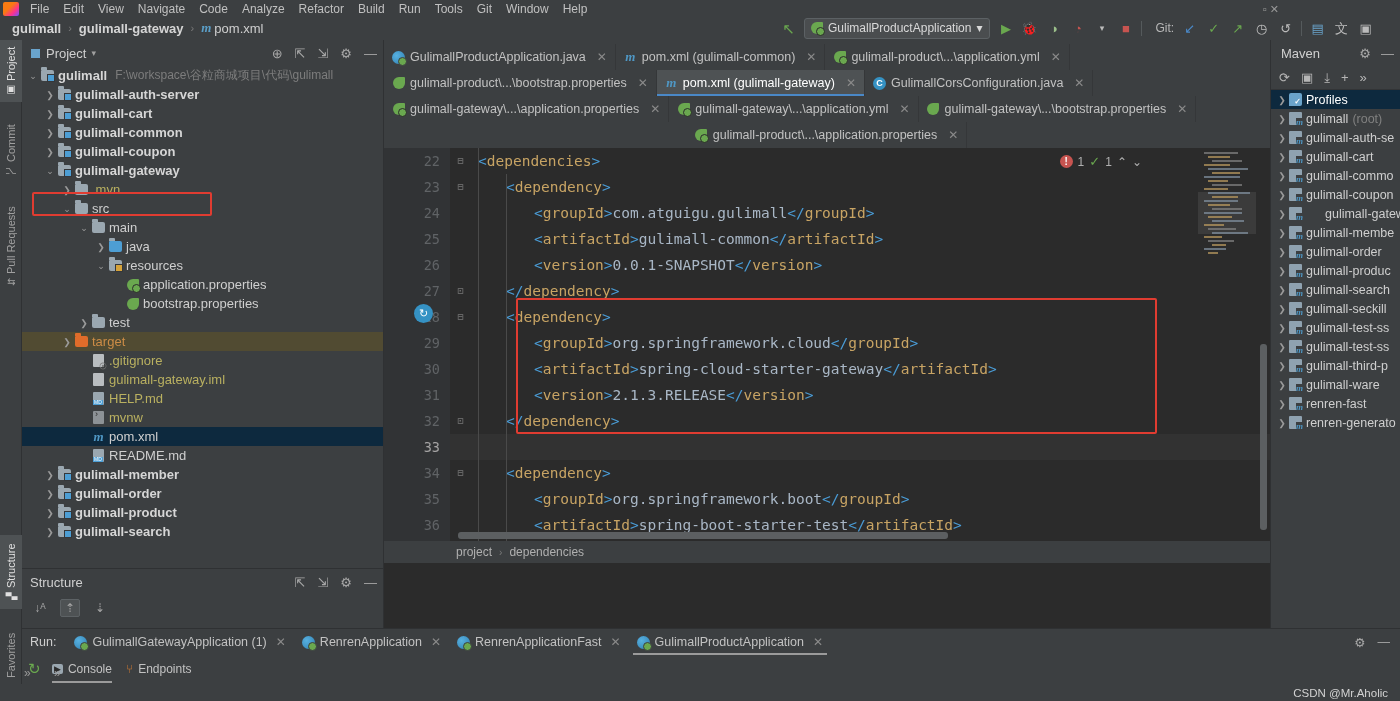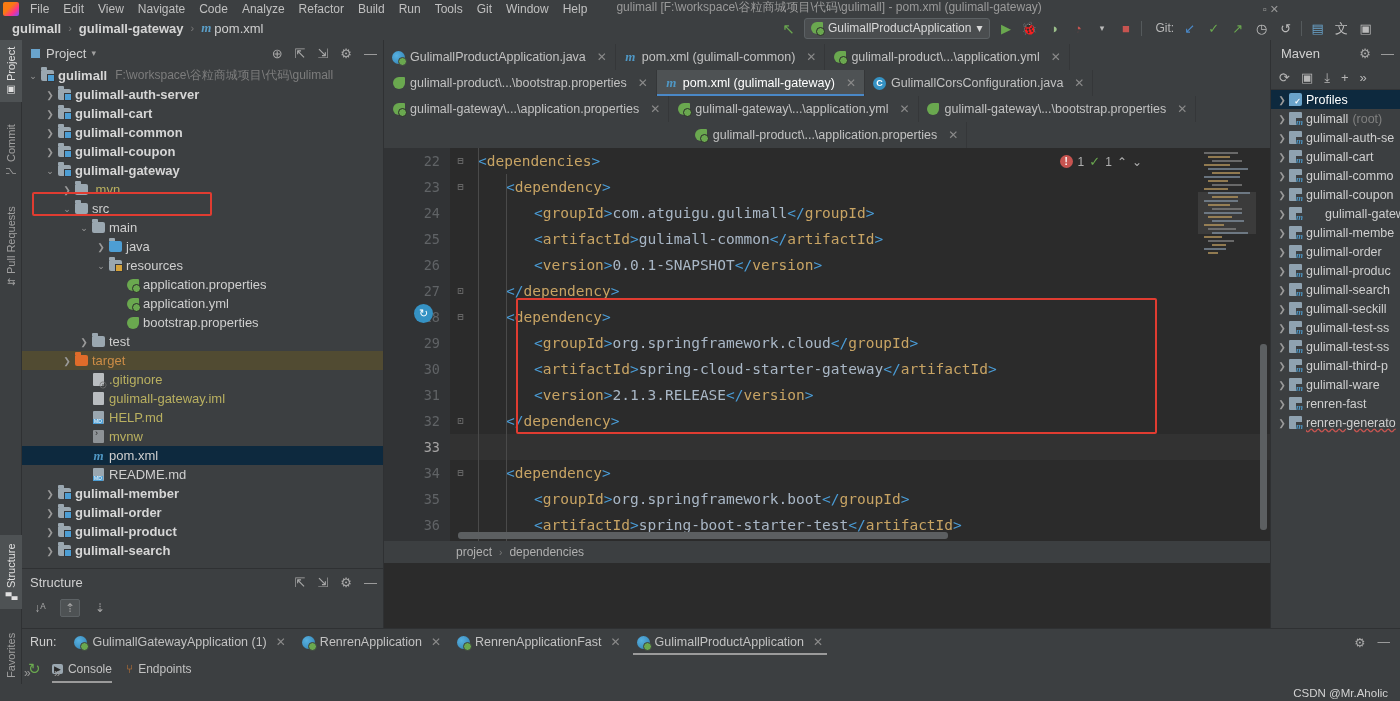--- a/index.html
+++ b/index.html
@@ -239,21 +239,21 @@
   .mv-row.sel { background: #0d293e; }
   .mvico { width: 13px; height: 13px; margin-right: 4px; flex: none;
     background: #8fa2b0; border-radius: 1px; position: relative; }
   .mvico::after { content:"m"; position:absolute; right:-1px; bottom:-2px;
     font-family:"Liberation Serif", serif; font-style:italic; font-weight:bold;
     font-size:9px; color:#4f97c4; background:#3c3f41; line-height:9px; }
   .mvico.prof { background: #6aa4cc; border-radius: 2px 2px 2px 0; }
   .mvico.prof::after { content:"✓"; color:#fff; background:transparent; font-size:8px;
     right:1px; bottom:0; font-style:normal; }
   .mv-row .root { color: #808080; margin-left: 4px; }
-  .mv-row .und { text-decoration: underline; text-decoration-color: #c75450;
+  .mv-row .und { text-decoration-color: #c75450;
     text-decoration-style: wavy; }
 
   
   .run-win {
     position: absolute; left: 22px; top: 628px; width: 1378px; height: 56px;
     background: #3c3f41; border-top: 1px solid #2f3133;
   }
   .run-tabs { height: 26px; display: flex; align-items: center; padding-left: 8px;
     font-size: 12.5px; color: #c2c2c2; gap: 2px; }
   .run-lbl { color: #cfcfcf; margin-right: 8px; }
@@ -296,21 +296,20 @@
     <span class="mi">Navigate</span>
     <span class="mi">Code</span>
     <span class="mi">Analyze</span>
     <span class="mi">Refactor</span>
     <span class="mi">Build</span>
     <span class="mi">Run</span>
     <span class="mi">Tools</span>
     <span class="mi">Git</span>
     <span class="mi">Window</span>
     <span class="mi">Help</span>
-    <span class="wtitle">gulimall [F:\workspace\谷粒商城项目\代码\gulimall] - pom.xml (gulimall-gateway)</span>
     <span class="winbtns">▫ ✕</span>
   </div>
 
   <div class="crumbbar">
     <span class="seg">gulimall</span>
     <span class="sep">›</span>
     <span class="seg">gulimall-gateway</span>
     <span class="sep">›</span>
     <span class="mglyph">m</span>
     <span class="file">pom.xml</span>
@@ -460,27 +459,20 @@
             <span class="fold res"></span>
           </span>
           <span class="lbl">resources</span>
         </div>
         <div class="row" style="padding-left: 89px;">
           <span class="arrow"></span>
           <span class="ico">
             <span class="spring cfg"></span>
           </span>
           <span class="lbl">application.properties</span>
-        </div>
-        <div class="row" style="padding-left: 89px;">
-          <span class="arrow"></span>
-          <span class="ico">
-            <span class="spring cfg"></span>
-          </span>
-          <span class="lbl">application.yml</span>
         </div>
         <div class="row" style="padding-left: 89px;">
           <span class="arrow"></span>
           <span class="ico">
             <span class="spring"></span>
           </span>
           <span class="lbl">bootstrap.properties</span>
         </div>
         <div class="row" style="padding-left: 55px;">
           <span class="arrow">❯</span>

